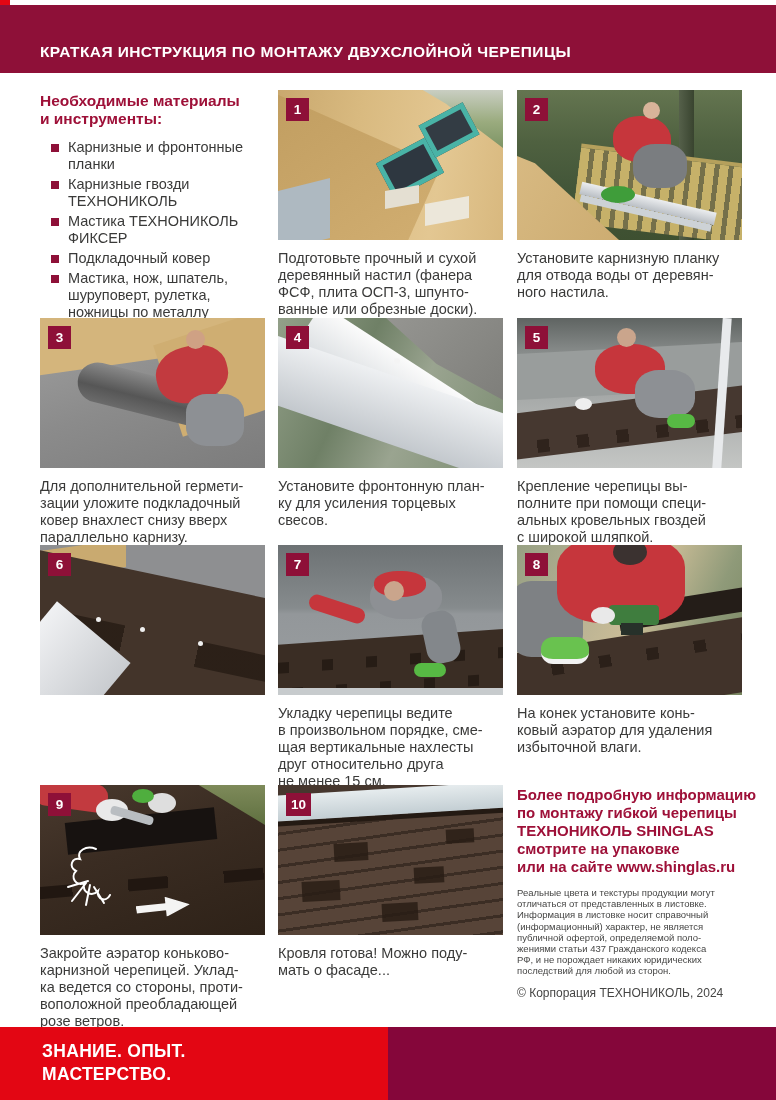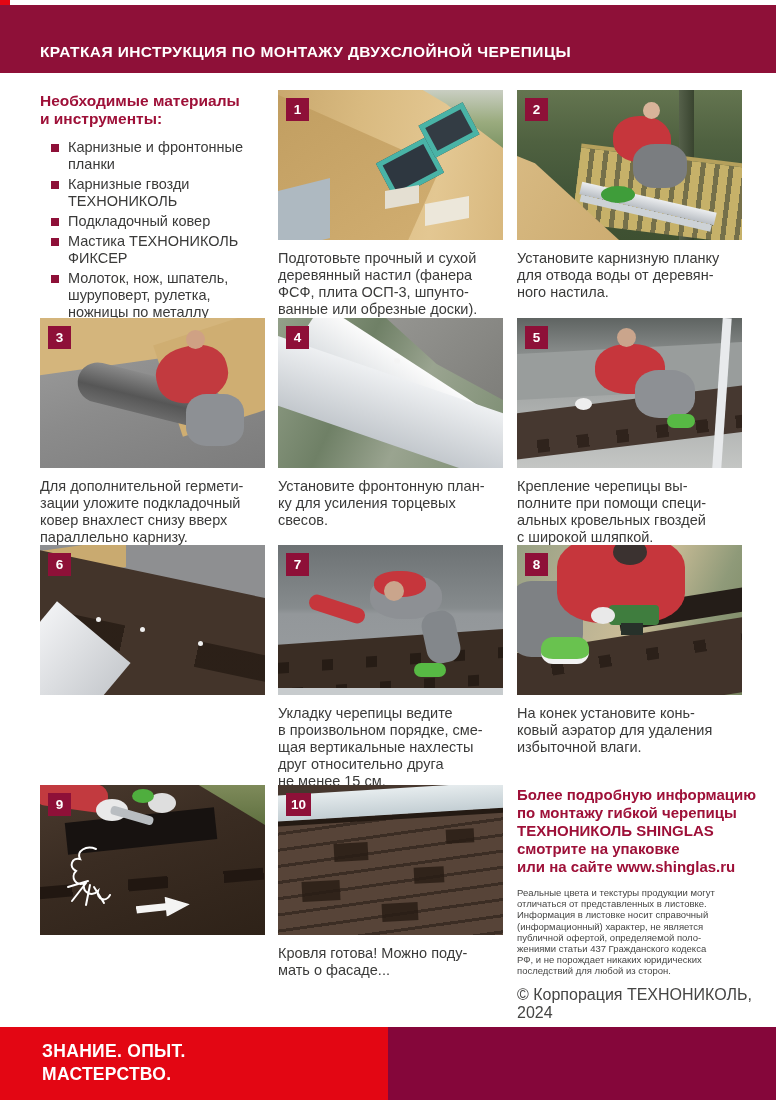--- a/index.html
+++ b/index.html
@@ -138,21 +138,21 @@
   .p10 .d1{top:58px;left:56px;width:34px;height:18px;}
   .p10 .d2{top:96px;left:24px;width:38px;height:20px;}
   .p10 .d3{top:82px;left:136px;width:30px;height:16px;}
   .p10 .d4{top:118px;left:104px;width:36px;height:18px;}
   .p10 .d5{top:44px;left:168px;width:28px;height:14px;}
 
   
   .info{position:absolute;left:517px;top:786px;width:250px;}
   .promo{font-size:15px;line-height:18px;font-weight:700;color:#9E1038;margin:0 0 11px 0;}
   .disc{font-size:9.5px;line-height:11.2px;color:#454544;margin:0;}
-  .copy{font-size:16px;color:#454544;margin:9px 0 0 0;}
+  .copy{font-size:12px;color:#454544;margin:9px 0 0 0;}
   .ftr{position:absolute;left:0;top:1027px;width:776px;height:73px;background:#85063A;}
   .ftr .redpart{position:absolute;left:0;top:0;width:388px;height:73px;background:#E30613;}
   .ftr .slogan{position:absolute;left:42px;top:13px;color:#fff;font-size:17.5px;font-weight:700;line-height:23px;letter-spacing:.3px;}
 </style>
 </head>
 <body>
 
 <div class="page">
 
   <div class="corner"></div>
@@ -169,30 +169,30 @@
           <span class="prel">Карнизные и фронтонные
 планки</span>
         </li>
       <li>
           <span class="sq"></span>
           <span class="prel">Карнизные гвозди
 ТЕХНОНИКОЛЬ</span>
         </li>
       <li>
           <span class="sq"></span>
-          <span class="prel">Подкладочный ковер</span>
-        </li>
-      <li>
-          <span class="sq"></span>
           <span class="prel">Мастика ТЕХНОНИКОЛЬ
 ФИКСЕР</span>
         </li>
       <li>
           <span class="sq"></span>
-          <span class="prel">Молоток, нож, шпатель,
+          <span class="prel">Подкладочный ковер</span>
+        </li>
+      <li>
+          <span class="sq"></span>
+          <span class="prel">Мастика, нож, шпатель,
 шуруповерт, рулетка,
 ножницы по металлу</span>
         </li>
     </ul>
   </section>
 
   <figure class="card pos1">
     <div class="photo p1">
       <i class="facet"></i>
         <i class="sky"></i>
@@ -341,20 +341,25 @@
         <i class="g2"></i>
         <i class="grn"></i>
         <i class="tool"></i>
         <i class="row"></i>
       <svg width="86" height="64" viewBox="0 0 86 64">
         <path d="M30 6 C20 2 10 8 14 16 C6 14 2 24 10 28 C4 34 10 44 18 40 C16 50 26 54 32 48 C30 56 40 60 44 52 M20 40 L6 58 M24 42 L20 62 M28 44 L38 60 M22 38 L2 44" fill="none" stroke="#ffffff" stroke-width="2" stroke-linecap="round"></path>
       </svg>
       <i class="arrow"></i>
       <span class="badge">9</span>
     </div>
+    <figcaption class="prel">Закройте аэратор коньково-
+карнизной черепицей. Уклад-
+ка ведется со стороны, проти-
+воположной преобладающей
+розе ветров.</figcaption>
   </figure>
 
   <figure class="card pos10">
     <div class="photo p10">
       <i class="roof"></i>
         <i class="sky"></i>
         <i class="d1"></i>
         <i class="d2"></i>
         <i class="d3"></i>
         <i class="d4"></i>

